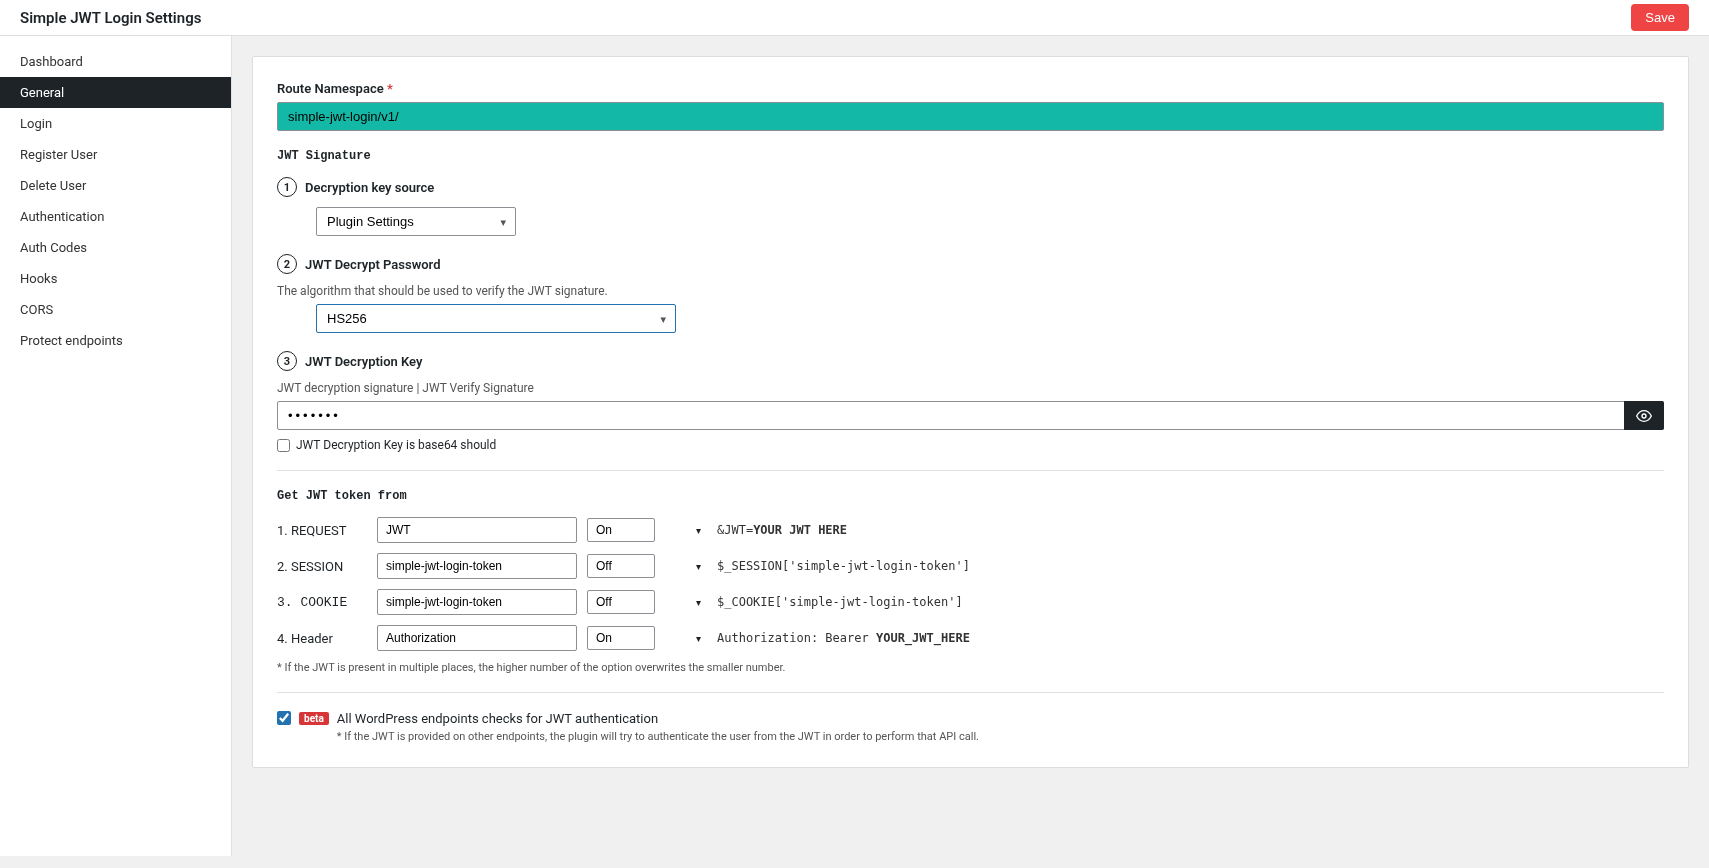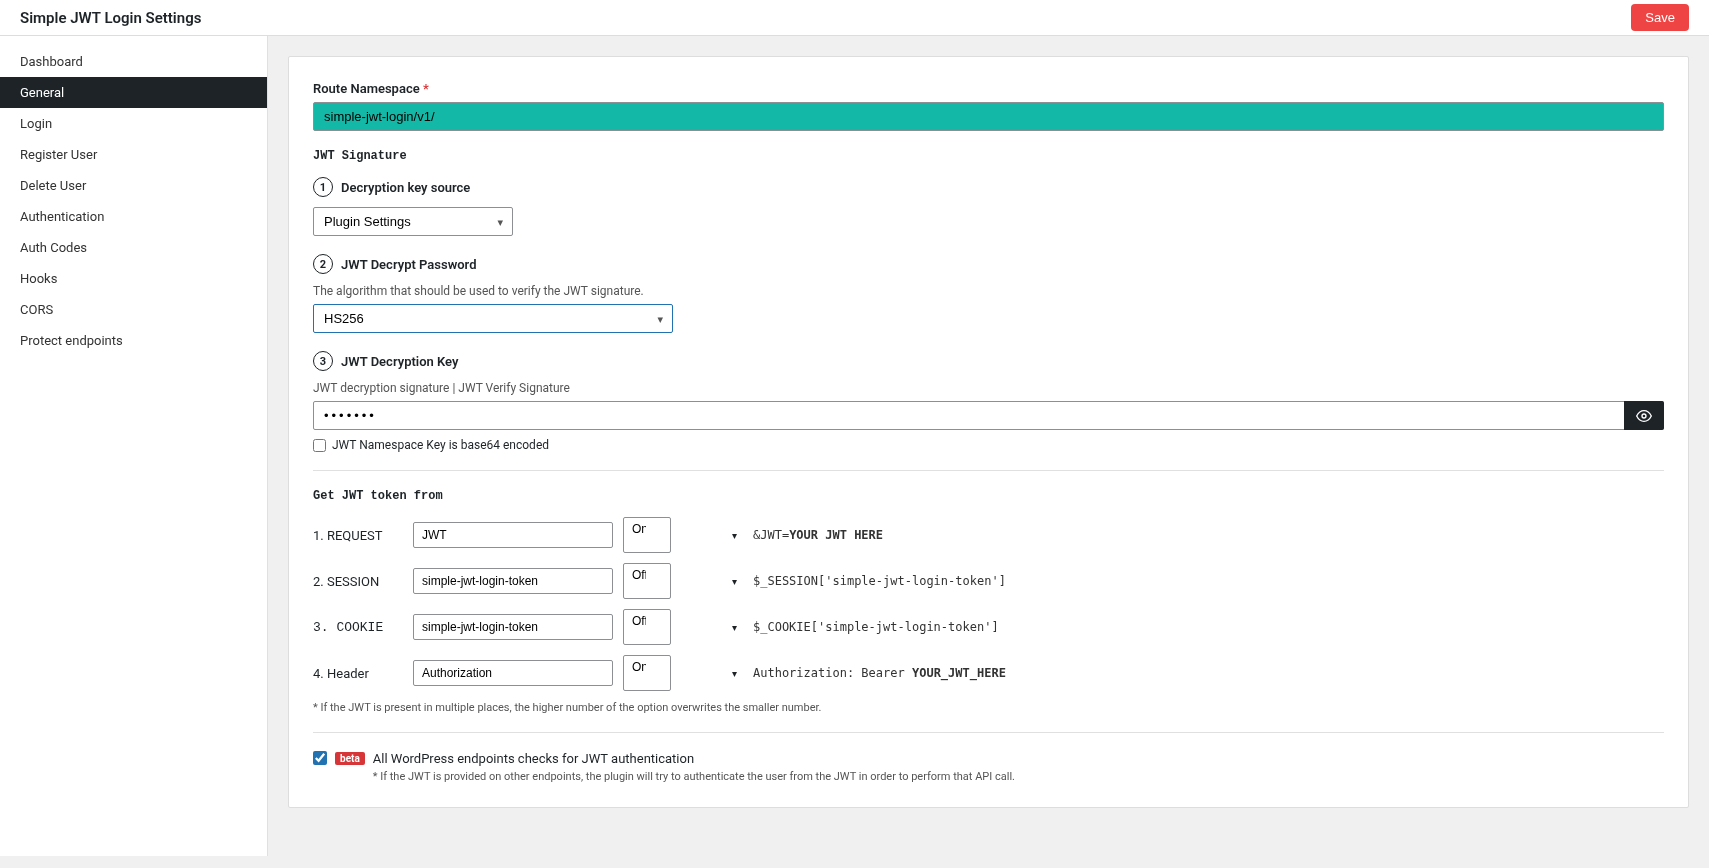--- a/index.html
+++ b/index.html
@@ -11,21 +11,21 @@
     }
     .app-title { font-size: 15px; font-weight: 600; }
     .save-btn {
       background: #ef4444; color: #fff; border: none; padding: 6px 14px;
       font-size: 13px; cursor: pointer; border-radius: 4px;
     }
 
     .layout { display: flex; min-height: calc(100vh - 48px); }
 
     .sidebar {
-      width: 268px; background: #fff; border-right: 1px solid #e0e0e0;
+      width: 232px; background: #fff; border-right: 1px solid #e0e0e0;
       padding: 10px 0; flex-shrink: 0;
     }
     .sidebar-item {
       padding: 8px 20px; cursor: pointer; font-size: 13px; color: #333;
       display: block; text-decoration: none;
     }
     .sidebar-item.active { background: #1d2327; color: #fff; }
 
     .main-content {
       flex: 1; padding: 20px; overflow-y: auto;
@@ -52,21 +52,21 @@
 
     .numbered-step {
       display: flex; align-items: center; gap: 8px; margin-bottom: 10px; font-weight: 600; font-size: 13px;
     }
     .step-num {
       width: 20px; height: 20px; border: 1px solid #1d2327; border-radius: 50%;
       display: flex; align-items: center; justify-content: center;
       font-size: 11px; font-weight: 700; flex-shrink: 0;
     }
 
-    .select-wrapper { position: relative; display: inline-block; }
+    .select-wrapper { position: relative; display: inline-block; margin-left: 39px; }
     .select-wrapper select {
       appearance: none; -webkit-appearance: none;
       padding: 6px 32px 6px 10px; border: 1px solid #8c8f94;
       border-radius: 2px; font-size: 13px; background: #fff; cursor: pointer;
       min-width: 200px;
     }
     .select-wrapper.wide select { min-width: 360px; border-color: #2271b1; }
     .select-arrow {
       position: absolute; right: 10px; top: 50%; transform: translateY(-50%);
       pointer-events: none; font-size: 11px; color: #555;
@@ -92,23 +92,23 @@
     .divider { border: none; border-top: 1px solid #e0e0e0; margin: 18px 0; }
 
     .jwt-token-section .section-title { margin-bottom: 14px; }
     .token-input {
       padding: 5px 8px; border: 1px solid #8c8f94; border-radius: 2px;
       font-size: 12px; background: #fff; width: 100%;
     }
 
     .on-off-select {
       appearance: none; -webkit-appearance: none;
-      padding: 4px 24px 16px 8px; border: 1px solid #8c8f94;
+      padding: 4px 24px 4px 8px; border: 1px solid #8c8f94;
       border-radius: 2px; font-size: 12px; background: #fff; cursor: pointer;
-      width: 48px;
+      width: 68px;
     }
     .on-off-wrapper { position: relative; display: inline-block; }
     .on-off-wrapper::after {
       content: '▾'; position: absolute; right: 6px; top: 50%;
       transform: translateY(-50%); pointer-events: none; font-size: 10px;
     }
 
     .note-text { font-size: 11px; color: #555; margin-top: 4px; }
 
     .beta-row {
@@ -192,21 +192,21 @@
           <input type="password" value="·······" style="letter-spacing: 3px;">
           <button class="eye-btn" title="Show/Hide">
             <svg width="16" height="16" viewBox="0 0 24 24" fill="none" stroke="white" stroke-width="2" stroke-linecap="round" stroke-linejoin="round">
               <path d="M1 12s4-8 11-8 11 8 11 8-4 8-11 8-11-8-11-8z"></path>
               <circle cx="12" cy="12" r="3"></circle>
             </svg>
           </button>
         </div>
         <div class="checkbox-row">
           <input type="checkbox" style="">
-          <label>JWT Namespace Key is base64 encoded</label>
+          <label>JWT Decryption Key is base64 should</label>
         </div>
       </div>
 
       <hr class="divider">
 
       <div class="jwt-token-section">
         <div class="section-title">Get JWT token from</div>
 
         <div id="token-rows-container">
             <div style="display: grid; grid-template-columns: 90px 200px 120px auto; gap: 10px; align-items: center; margin-bottom: 10px;">

